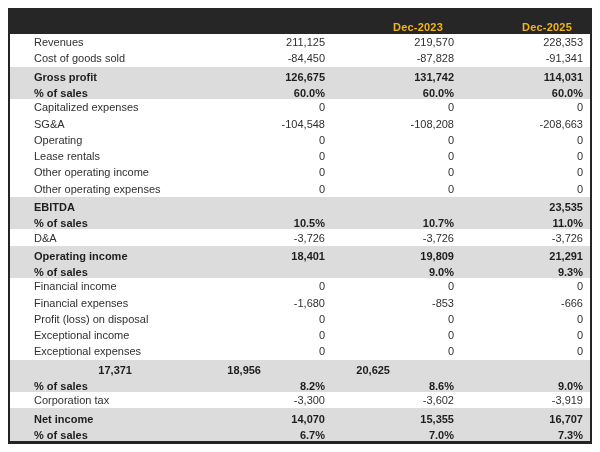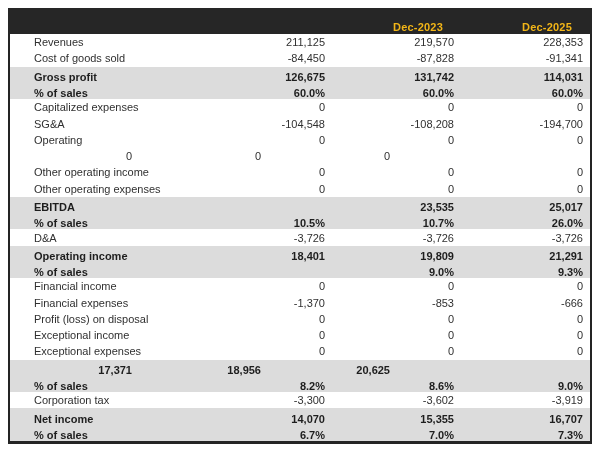--- a/index.html
+++ b/index.html
@@ -79,31 +79,32 @@
     <div class="cell-label">Capitalized expenses</div>
     <div class="cell-num">0</div>
     <div class="cell-num">0</div>
     <div class="cell-num">0</div>
   </div>
 
   <div class="trow">
     <div class="cell-label">SG&amp;A</div>
     <div class="cell-num">-104,548</div>
     <div class="cell-num">-108,208</div>
-    <div class="cell-num">-194,700</div>
+    <div class="cell-num">-208,663</div>
   </div>
 
   <div class="trow">
     <div class="cell-label">Operating</div>
     <div class="cell-num">0</div>
     <div class="cell-num">0</div>
     <div class="cell-num">0</div>
   </div>
 
   <div class="trow">
+    <div class="cell-label">Lease rentals</div>
     <div class="cell-num">0</div>
     <div class="cell-num">0</div>
     <div class="cell-num">0</div>
   </div>
 
   <div class="trow">
     <div class="cell-label">Other operating income</div>
     <div class="cell-num">0</div>
     <div class="cell-num">0</div>
     <div class="cell-num">0</div>
@@ -112,28 +113,27 @@
   <div class="trow">
     <div class="cell-label">Other operating expenses</div>
     <div class="cell-num">0</div>
     <div class="cell-num">0</div>
     <div class="cell-num">0</div>
   </div>
 
   <div class="trow emphasis">
     <div class="cell-label">EBITDA</div>
     <div class="cell-num">23,535</div>
-    <div class="cell-num">25,017</div>
   </div>
 
   <div class="trow emphasis">
     <div class="cell-label">% of sales</div>
     <div class="cell-num">10.5%</div>
     <div class="cell-num">10.7%</div>
-    <div class="cell-num">26.0%</div>
+    <div class="cell-num">11.0%</div>
   </div>
 
   <div class="trow">
     <div class="cell-label">D&amp;A</div>
     <div class="cell-num">-3,726</div>
     <div class="cell-num">-3,726</div>
     <div class="cell-num">-3,726</div>
   </div>
 
   <div class="trow emphasis">
@@ -151,21 +151,21 @@
 
   <div class="trow">
     <div class="cell-label">Financial income</div>
     <div class="cell-num">0</div>
     <div class="cell-num">0</div>
     <div class="cell-num">0</div>
   </div>
 
   <div class="trow">
     <div class="cell-label">Financial expenses</div>
-    <div class="cell-num">-1,370</div>
+    <div class="cell-num">-1,680</div>
     <div class="cell-num">-853</div>
     <div class="cell-num">-666</div>
   </div>
 
   <div class="trow">
     <div class="cell-label">Profit (loss) on disposal</div>
     <div class="cell-num">0</div>
     <div class="cell-num">0</div>
     <div class="cell-num">0</div>
   </div>

